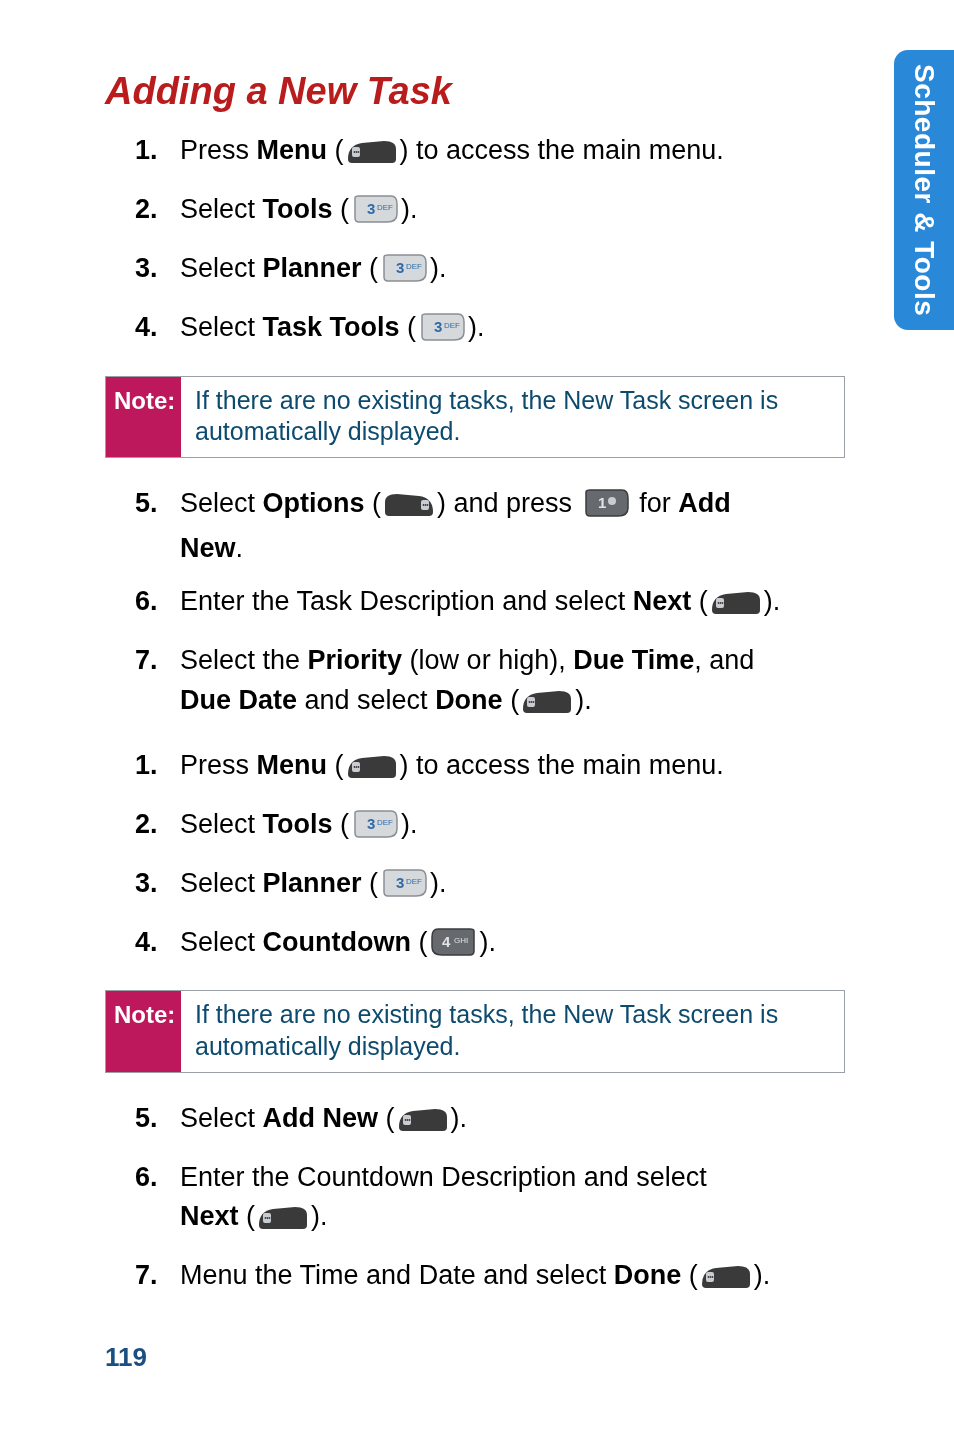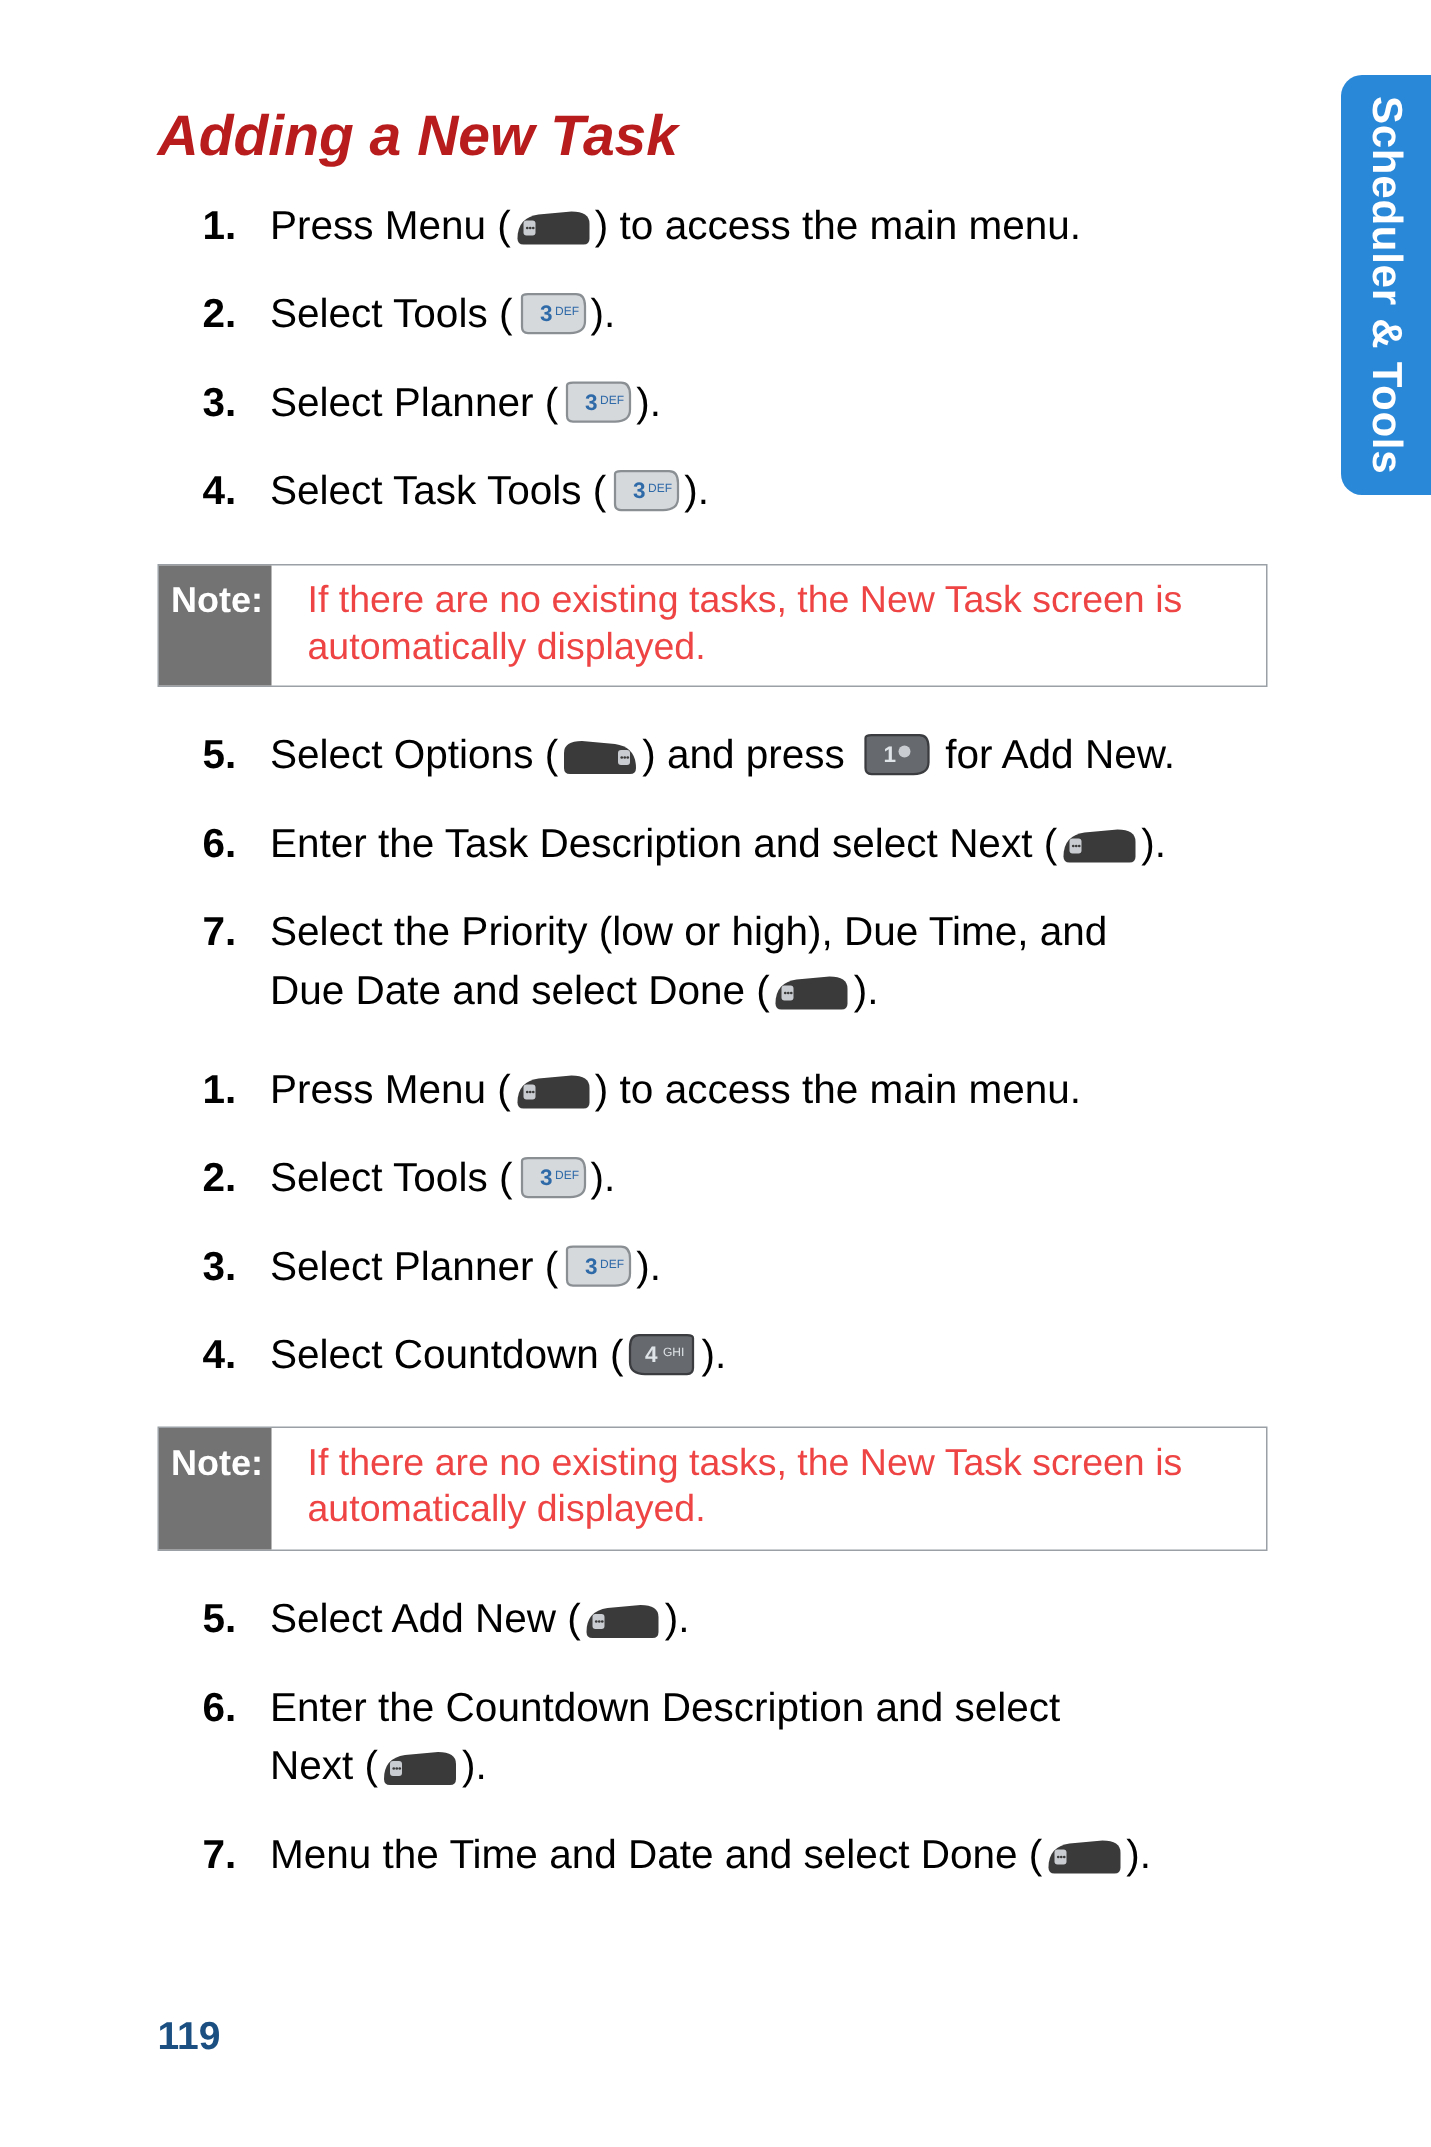--- a/index.html
+++ b/index.html
@@ -41,46 +41,46 @@
   }
   ol.steps > li::before {
     content: counter(step-counter) ".";
     position: absolute;
     left: 0;
     top: 0;
     font-weight: 800;
     color: #000;
     font-size: 27px;
   }
-  .b { font-weight: 400; }
+  .b { font-weight: 700; }
   .note-box {
     display: flex;
     border: 1px solid #9aa0a6;
     margin: 22px 0 26px 0;
     width: 740px;
     box-sizing: border-box;
   }
   .note-label {
-    background: #737373;
+    background: #be185d;
     color: #fff;
     font-weight: 700;
     font-size: 24px;
     padding: 10px 8px;
     display: flex;
     align-items: flex-start;
     width: 75px;
     box-sizing: border-box;
     text-align: center;
   }
   .note-text {
     flex: 1;
-    padding: 8px 14px 10px 24px;
+    padding: 8px 14px 10px 14px;
     font-size: 25px;
     line-height: 1.25;
-    color: #ef4444;
+    color: #0c4a6e;
   }
   
   .side-tab {
     position: absolute;
     right: 0;
     top: 50px;
     width: 60px;
     height: 280px;
     background: #2a88d9;
     border-top-left-radius: 14px;

